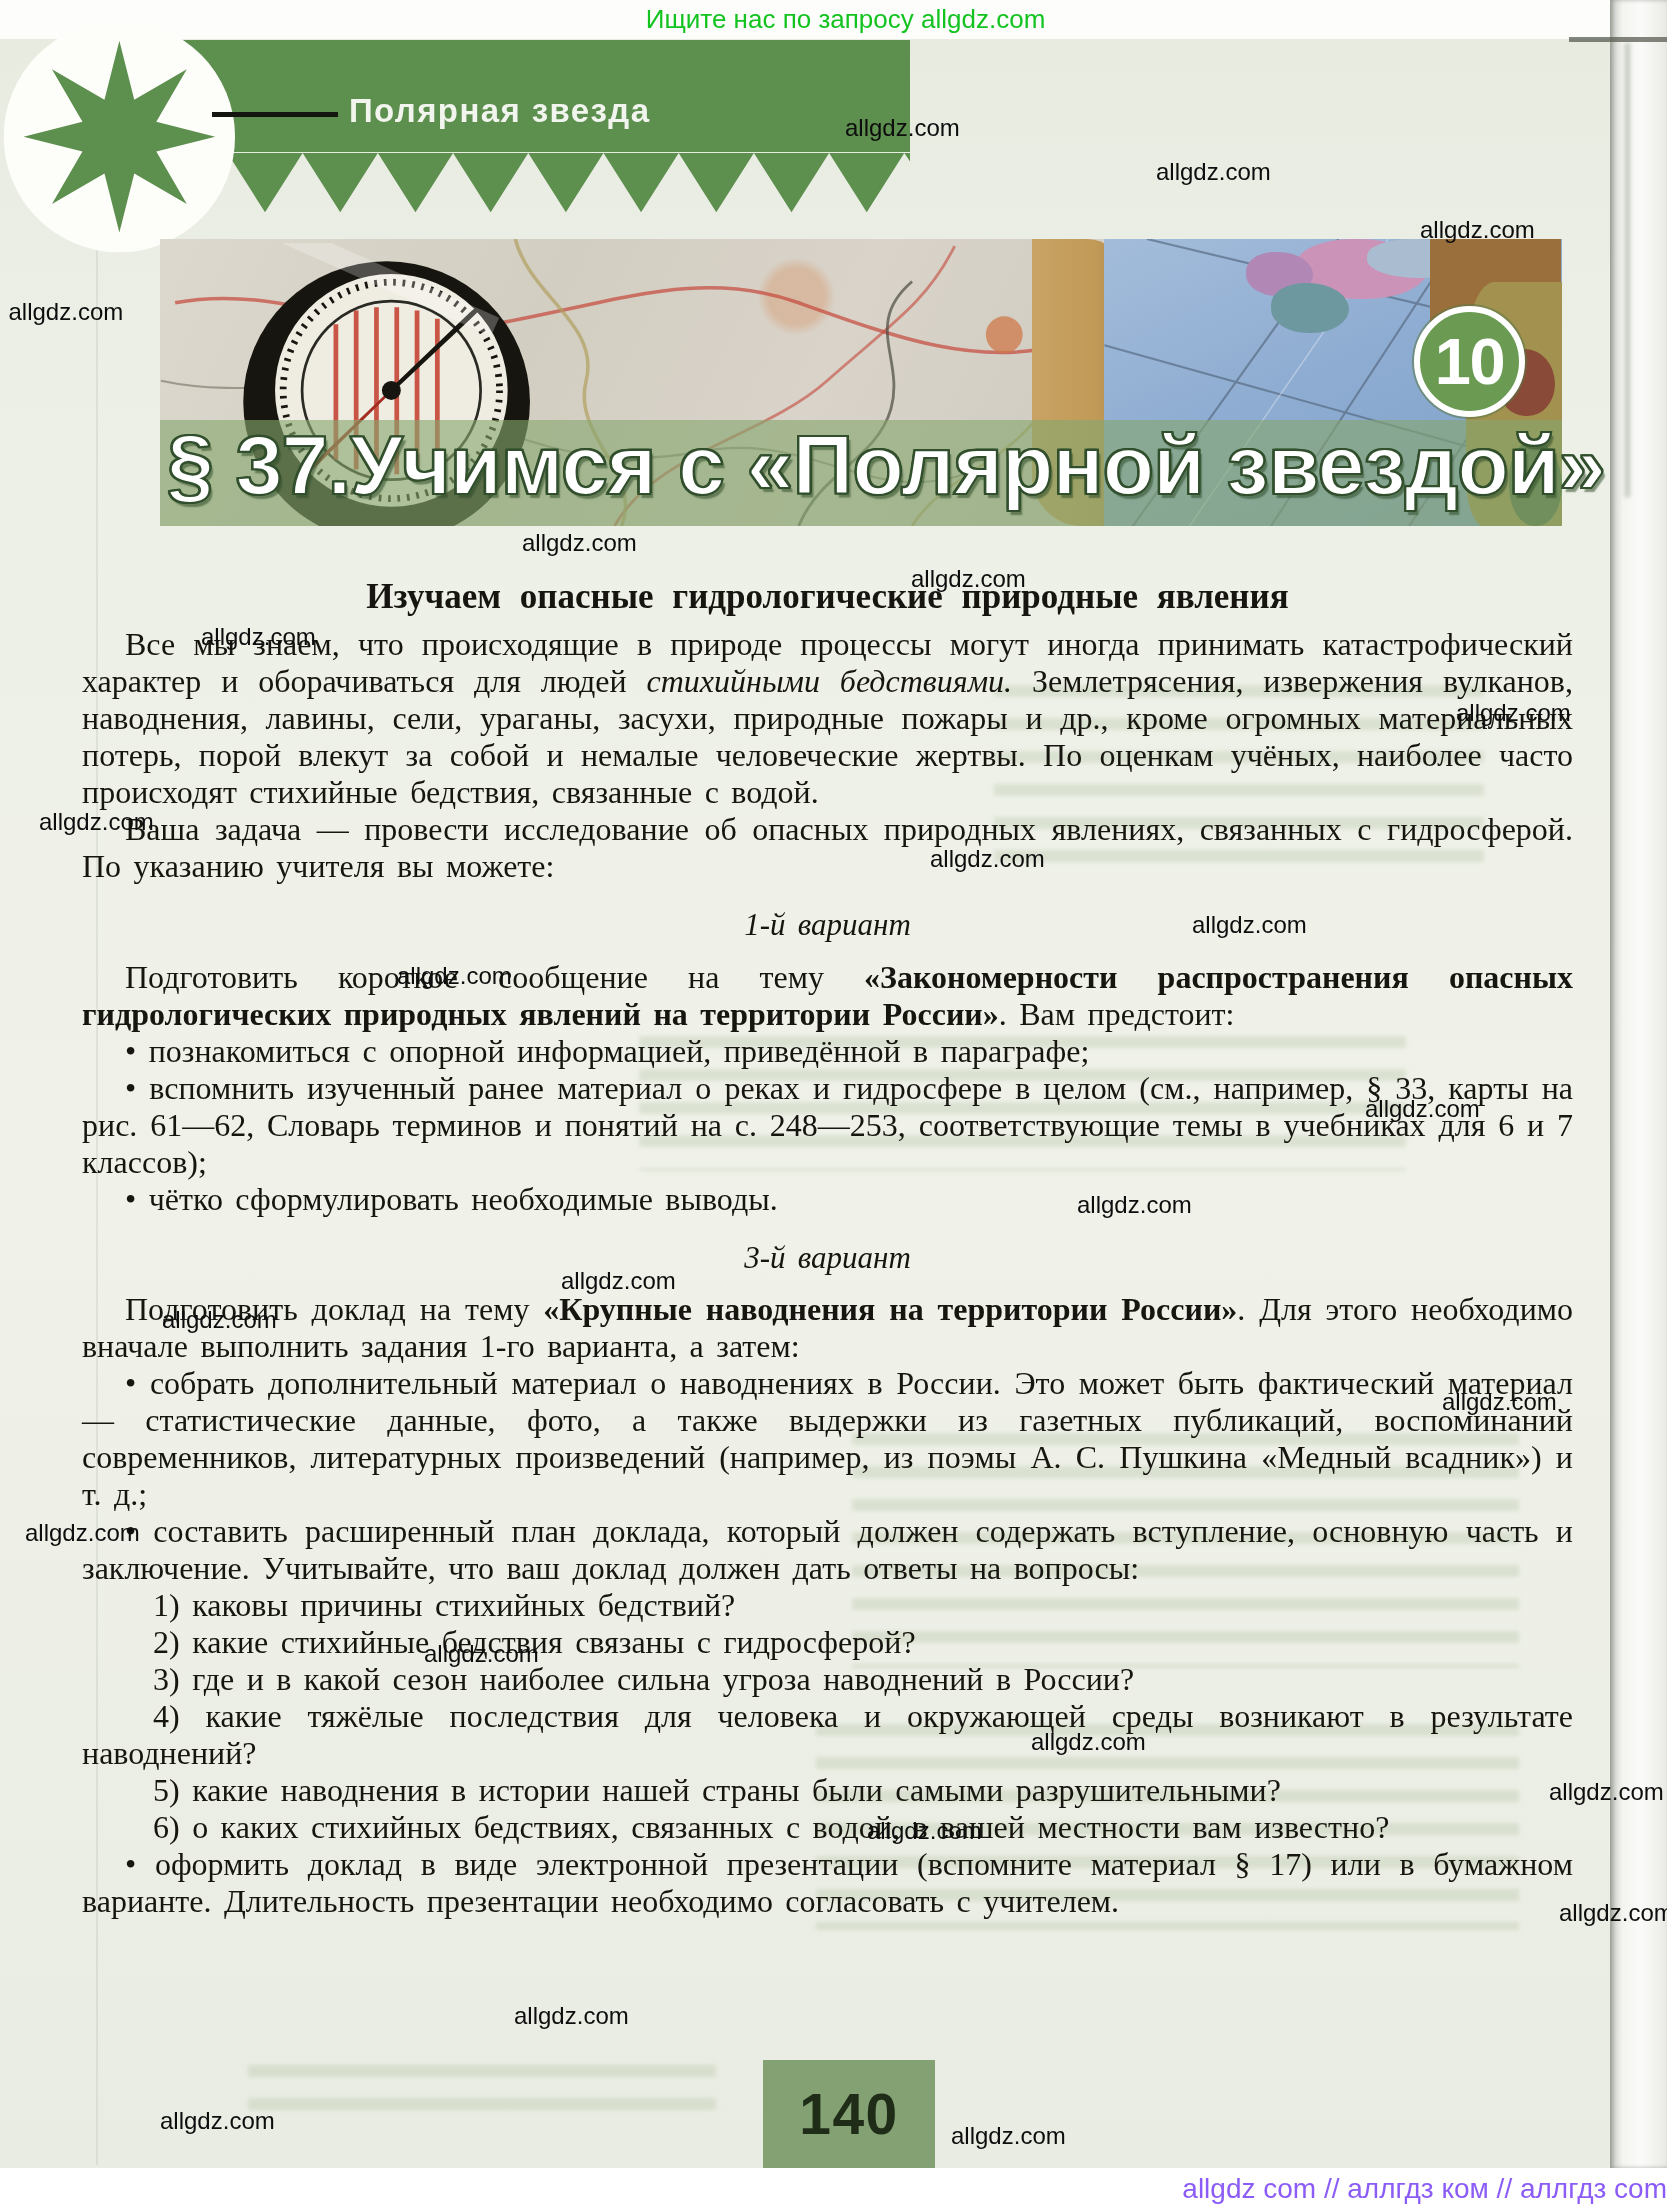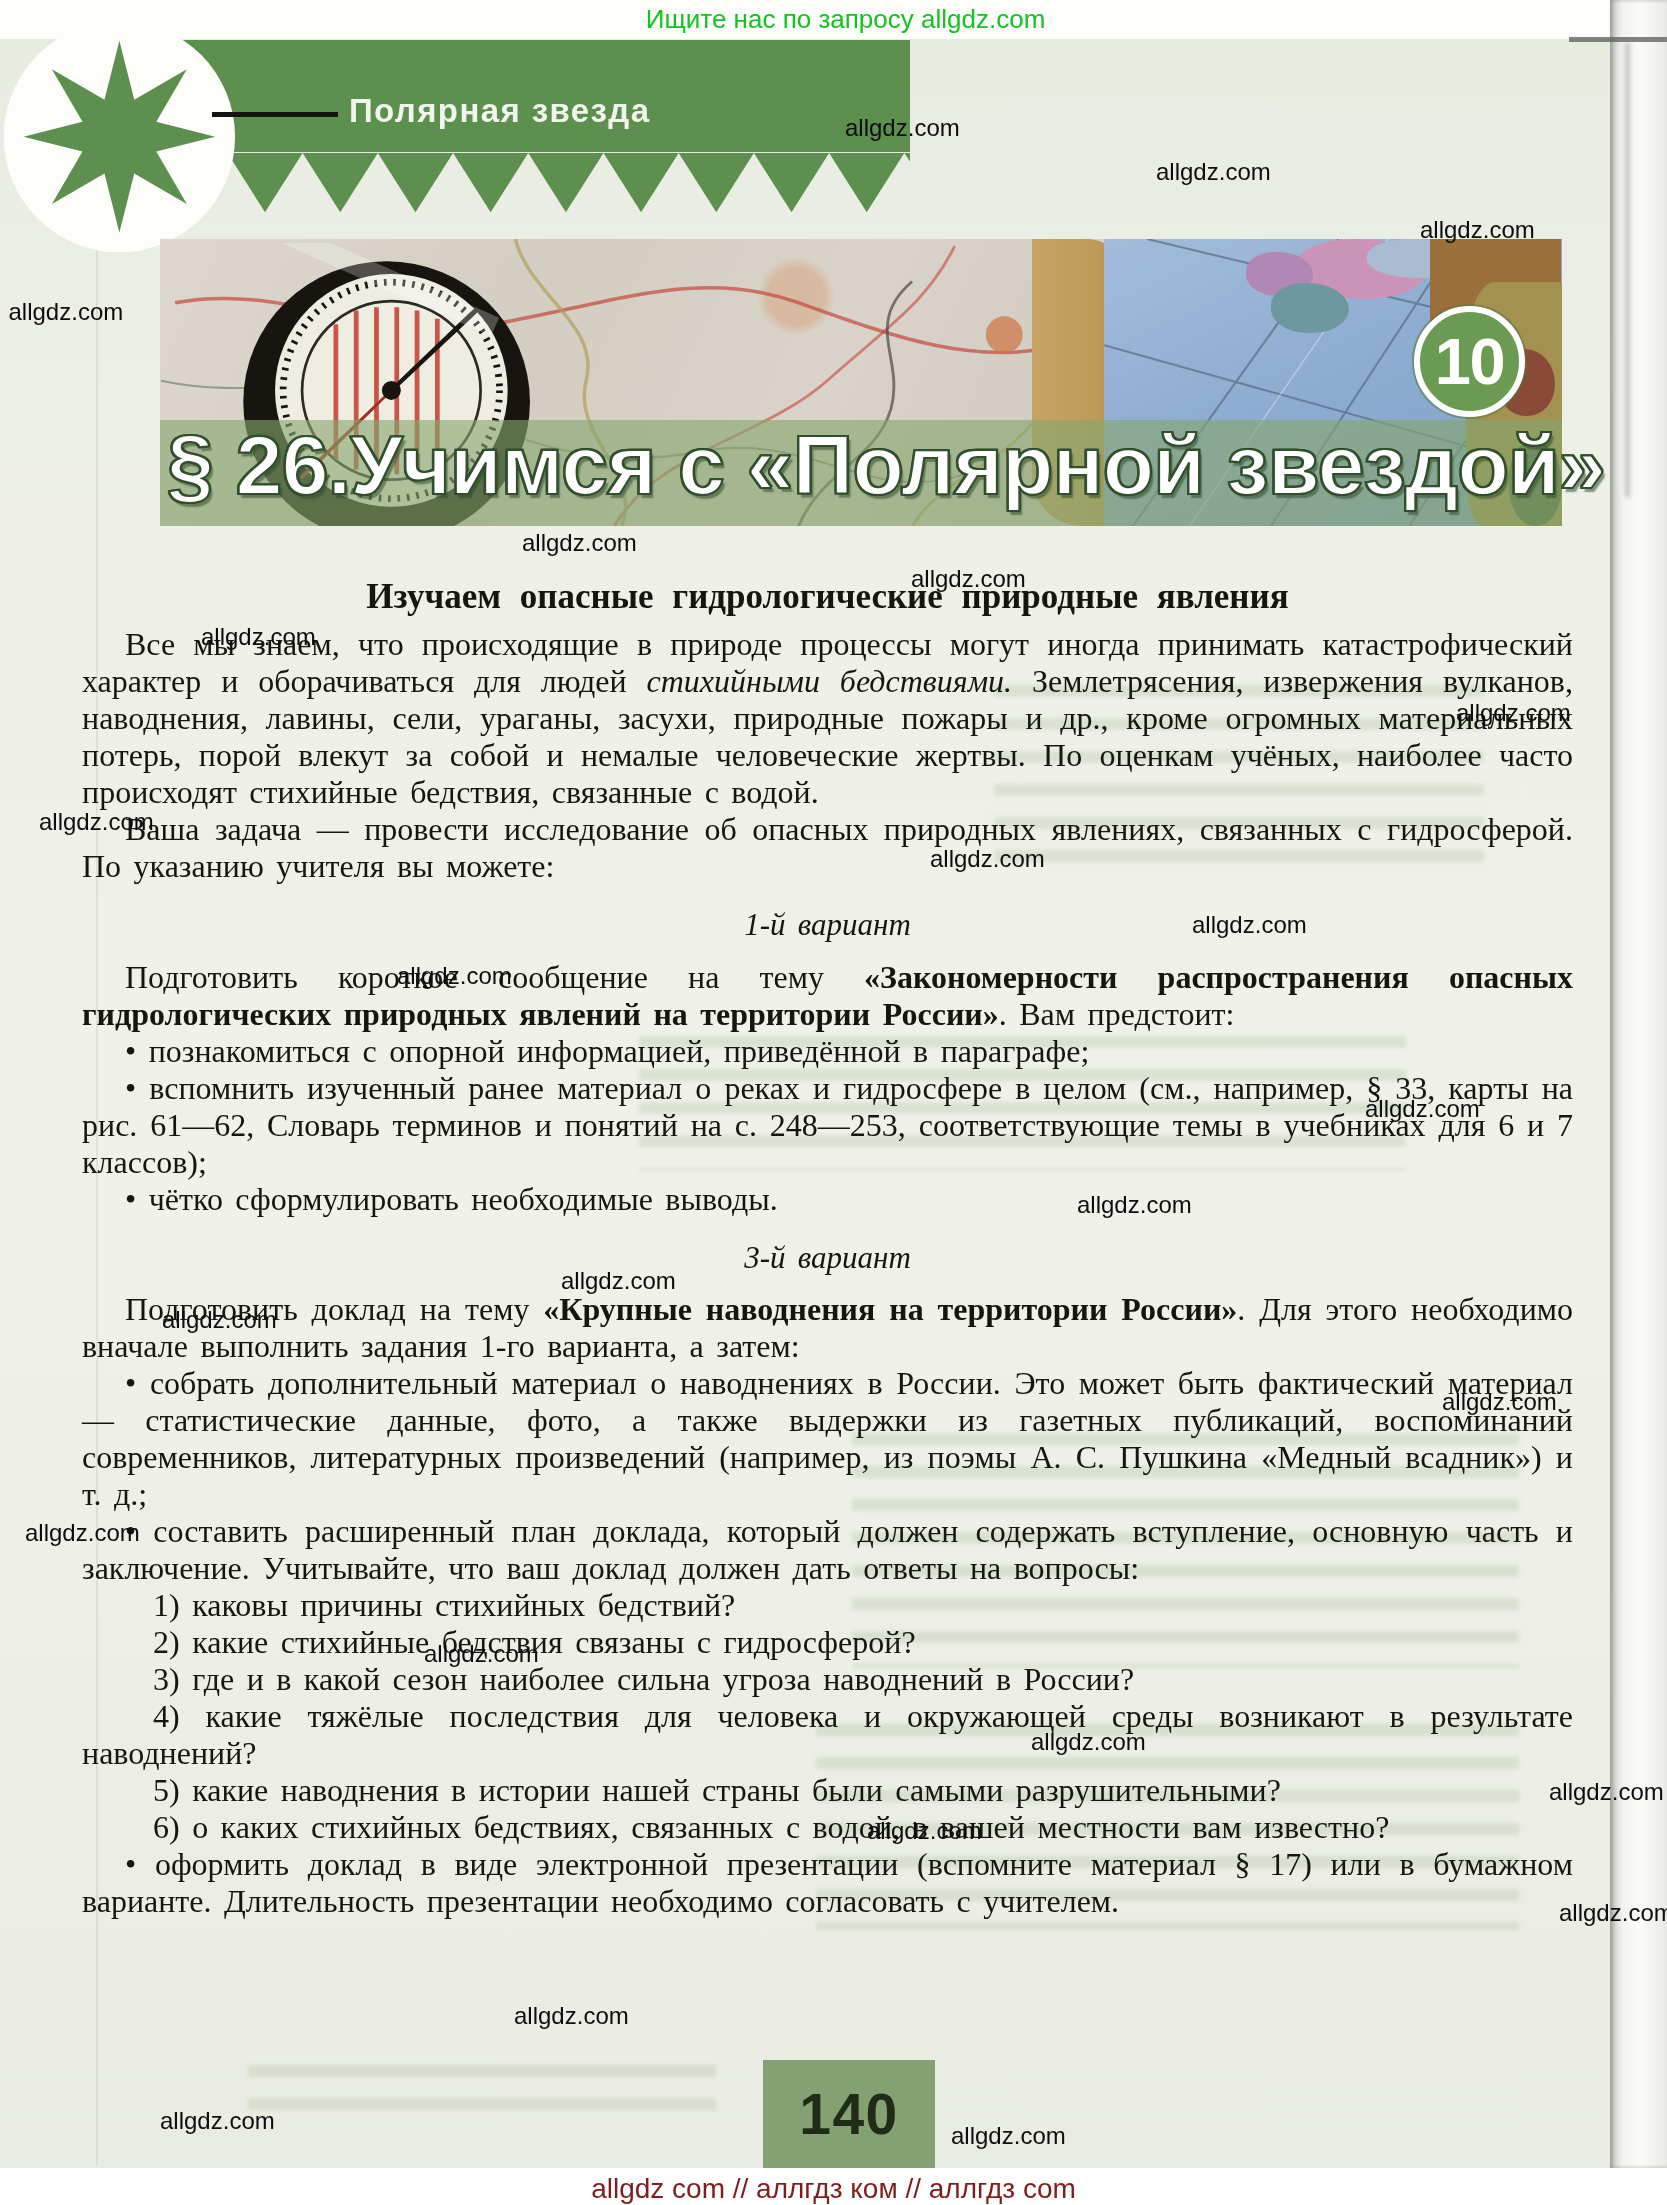--- a/index.html
+++ b/index.html
@@ -61,22 +61,22 @@
   .para{margin:0;text-indent:43px;}
   .q{margin:0;text-indent:71px;}
   .vlabel{margin:21px 0 15.6px 0;text-align:center;font-style:italic;font-size:31px;text-indent:0;}
   .em{font-style:italic;}
   .bd{font-weight:bold;}
 
   
   .wm{position:absolute;font-size:24px;color:#0d0d0d;white-space:nowrap;z-index:9;}
   .wm-top{position:absolute;left:0;top:4.3px;width:1667px;text-align:center;font-size:26px;
       color:#13c320;z-index:10;padding-left:24px;}
-  .wm-footer{position:absolute;left:0;top:2173px;width:1667px;text-align:center;
-      font-size:28px;color:#7f1d1d;z-index:10;}
+  .wm-footer{position:absolute;left:0;top:2173px;width:1667px;text-align:right;
+      font-size:28px;color:#8b5cf6;z-index:10;}
 
   
   .pagebox{position:absolute;left:763px;top:2060px;width:172px;height:108px;background:#84a174;
       display:flex;align-items:center;justify-content:center;z-index:4;}
   .pagebox span{font-size:57px;font-weight:bold;color:#1f2d18;letter-spacing:1.4px;}
 
   
   .ghost{position:absolute;z-index:1;opacity:.38;filter:blur(2.1px);
       background:repeating-linear-gradient(180deg,transparent 0 21px,#b9c8ab 21px 33px);}
 </style>
@@ -159,21 +159,21 @@
     <div class="patch" style="left:1270px;top:0;width:131px;height:114px;background:#9a6f3c;border-radius:0;"></div>
     <div class="patch" style="left:1306px;top:43px;width:96px;height:245px;background:#a3914f;border-radius:30% 0 0 20%;"></div>
     <div class="patch" style="left:1338px;top:110px;width:57px;height:67px;background:#8a4a38;"></div>
     <div class="patch" style="left:1349px;top:202px;width:53px;height:85px;background:#4f6b3f;"></div>
     <div class="badge">
         <span>10</span>
       </div>
   </div>
 
   <div class="title-band"></div>
-  <div class="main-title">§ 26.Учимся с «Полярной звездой»</div>
+  <div class="main-title">§ 37.Учимся с «Полярной звездой»</div>
 
   <div class="bodycol">
     <p class="heading">Изучаем опасные гидрологические природные явления</p>
     <p class="para"><span>Все мы знаем, что происходящие в природе процессы могут иногда принимать катастрофический характер и оборачиваться для людей </span><span class="em">стихийными бедствиями.</span><span> Землетрясения, извержения вулканов, наводнения, лавины, сели, ураганы, засухи, природные пожары и др., кроме огромных материальных потерь, порой влекут за собой и немалые человеческие жертвы. По оценкам учёных, наиболее часто происходят стихийные бедствия, связанные с водой.</span></p>
     <p class="para">Ваша задача — провести исследование об опасных природных явлениях, связанных с гидросферой. По указанию учителя вы можете:</p>
 
     <p class="vlabel">1-й вариант</p>
     <p class="para"><span>Подготовить короткое сообщение на тему </span><span class="bd">«Закономерности распространения опасных гидрологических природных явлений на территории России»</span><span>. Вам предстоит:</span></p>
     <p class="para">•  познакомиться с опорной информацией, приведённой в параграфе;</p>
     <p class="para">•  вспомнить изученный ранее материал о реках и гидросфере в целом (см., например, § 33, карты на рис. 61—62, Словарь терминов и понятий на с. 248—253, соответствующие темы в учебниках для 6 и 7 классов);</p>

